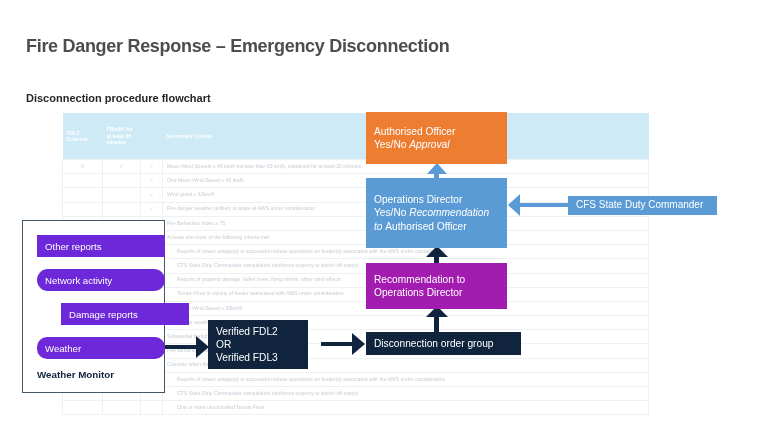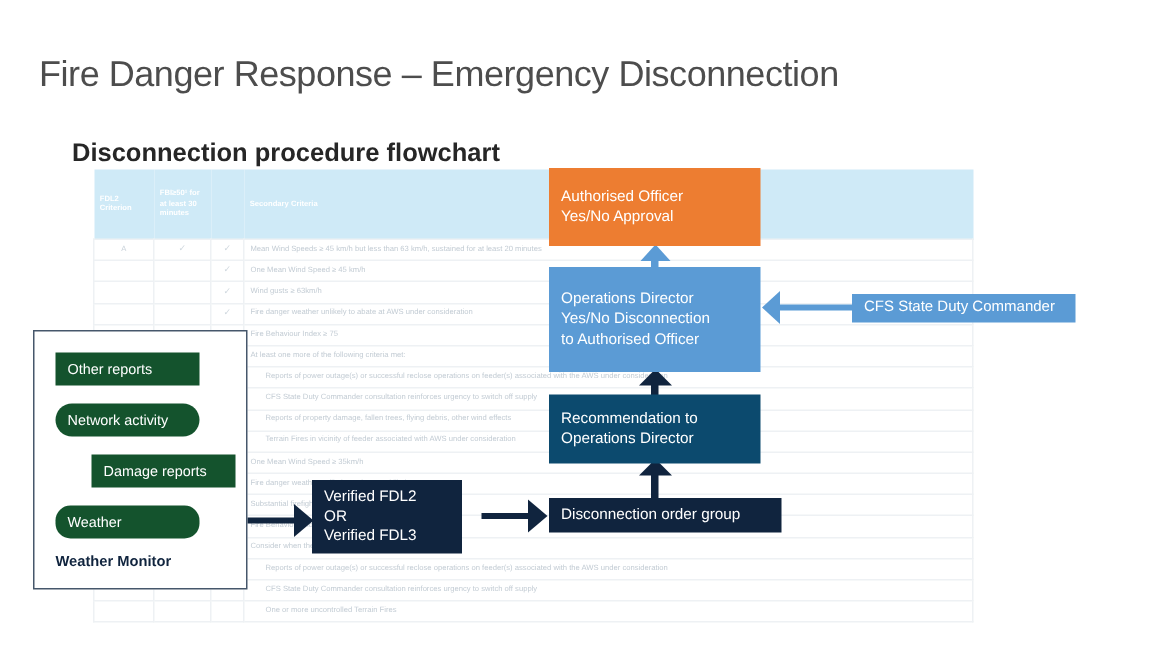--- a/index.html
+++ b/index.html
@@ -7,28 +7,27 @@
     width:768px;height:432px;
     background:#ffffff;
     font-family:"Liberation Sans", sans-serif;
     overflow:hidden;
     position:relative;
   }
 
   
   #page-title{
     position:absolute;left:26px;top:36px;
-    font-size:24px;font-weight:normal;color:#4d4d4d;
+    font-size:18px;font-weight:bold;color:#4d4d4d;
     letter-spacing:-0.3px;white-space:nowrap;
   }
   #subtitle{
     position:absolute;left:26px;top:92px;
-    font-size:17px;font-weight:bold;color:#262626;
+    font-size:11px;font-weight:bold;color:#262626;
     white-space:nowrap;
-    margin-left:22px;
   }
 
   
   #criteria-table{
     position:absolute;left:62px;top:113px;
     width:586px;height:288px;
     border-collapse:collapse;
     table-layout:fixed;
     font-size:5.1px;
     color:#b9c2cb;
@@ -76,21 +75,21 @@
   .fbox{
     position:absolute;
     box-sizing:border-box;
     display:flex;
     flex-direction:column;
     justify-content:center;
     color:#ffffff;
     line-height:1.28;
   }
   .fbox .ln{display:block;}
-  .fbox .ital{}
+  .fbox .ital{font-style:italic;}
 
   #box-authorised-officer{
     left:366px;top:112px;width:141px;height:52px;
     background:#ed7d31;
     font-size:10.2px;
     padding:0 8px;
   }
   #box-operations-director{
     left:366px;top:178px;width:141px;height:70px;
     background:#5b9bd5;
@@ -99,21 +98,21 @@
   }
   #box-cfs-commander{
     left:568px;top:196px;width:149px;height:19px;
     background:#5b9bd5;
     font-size:10px;
     padding:0 8px;
     justify-content:center;
   }
   #box-recommendation{
     left:366px;top:263px;width:141px;height:46px;
-    background:#0c4a6e;
+    background:#a21caf;
     font-size:10.2px;
     padding:0 8px;
   }
   #box-disconnection-group{
     left:366px;top:332px;width:155px;height:23px;
     background:#10243e;
     font-size:10.2px;
     padding:0 8px;
     justify-content:center;
   }
@@ -126,22 +125,22 @@
 
   
   #weather-monitor-panel{
     position:absolute;left:22px;top:220px;
     width:143px;height:173px;
     background:#ffffff;
     border:1.4px solid #46576b;
     box-sizing:border-box;
   }
   .wm-item{
-    position:absolute;left:14px;width:96px;height:22px;
-    background:#14532d;color:#ffffff;
+    position:absolute;left:14px;width:128px;height:22px;
+    background:#6d28d9;color:#ffffff;
     font-size:9.6px;
     display:flex;align-items:center;
     padding-left:8px;box-sizing:border-box;
   }
   #wm-other-reports{top:14px;}
   #wm-network-activity{top:48px;border-radius:11px;}
   #wm-damage-reports{top:82px;margin-left:24px;}
   #wm-weather{top:116px;border-radius:10px;}
   #wm-label{
     position:absolute;left:14px;top:148px;
@@ -327,21 +326,21 @@
 <div class="conn h-shaft-navy" style="left:321px;top:342px;width:36px;"></div>
 <div class="conn h-head-navy-right" style="left:352px;top:333px;"></div>
 
 <div class="fbox" id="box-authorised-officer">
   <span class="ln">Authorised Officer</span>
   <span class="ln"><span>Yes/No </span><span class="ital">Approval</span></span>
 </div>
 
 <div class="fbox" id="box-operations-director">
   <span class="ln">Operations Director</span>
-  <span class="ln"><span>Yes/No </span><span class="ital">Disconnection</span></span>
+  <span class="ln"><span>Yes/No </span><span class="ital">Recommendation</span></span>
   <span class="ln"><span class="ital">to </span><span> Authorised Officer</span></span>
 </div>
 
 <div class="fbox" id="box-cfs-commander">
   <span class="ln">CFS State Duty Commander</span>
 </div>
 
 <div class="fbox" id="box-recommendation">
   <span class="ln">Recommendation to</span>
   <span class="ln">Operations Director</span>

